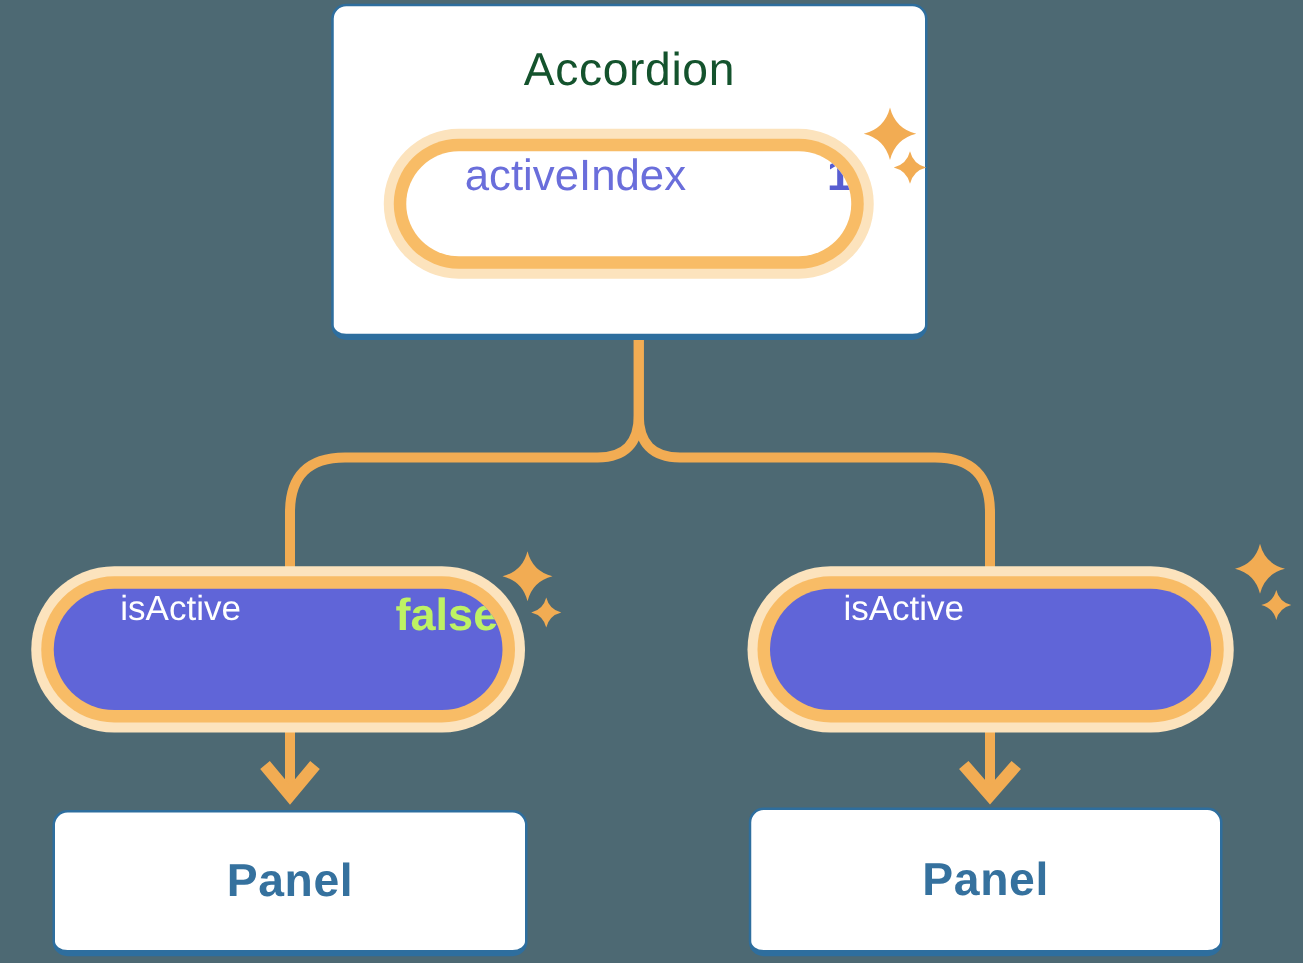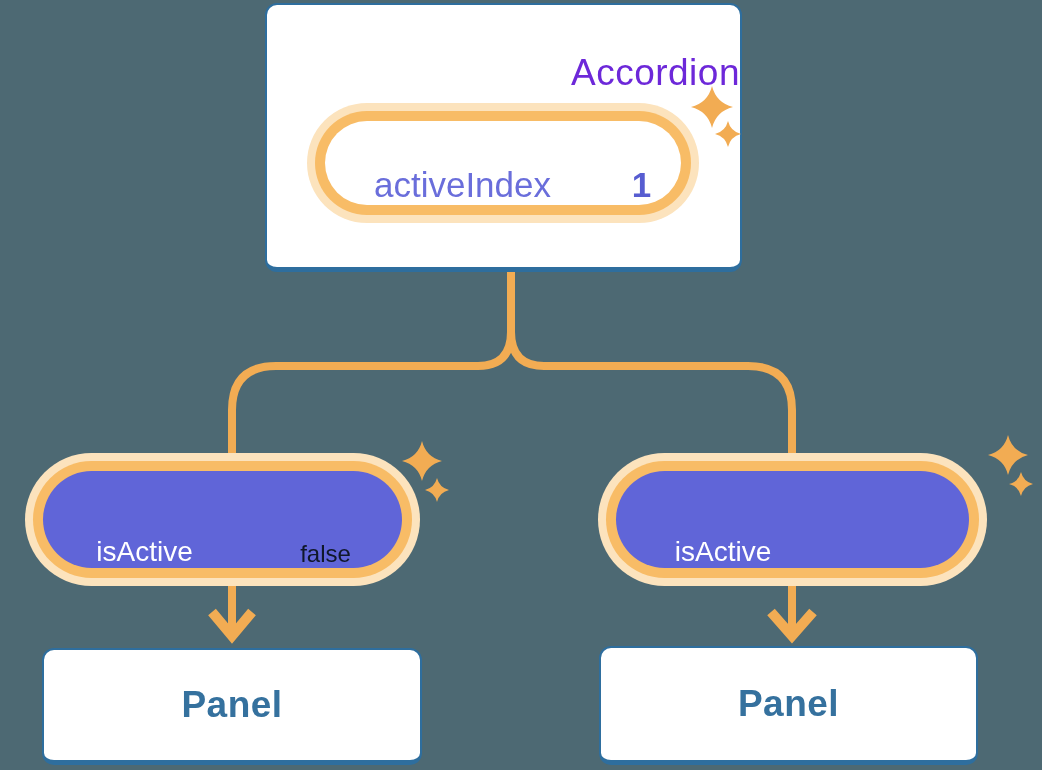--- a/index.html
+++ b/index.html
@@ -26,25 +26,25 @@
     position:absolute;
     background:#ffffff;
     border:2px solid #2E6E9E;
     border-bottom-width:5px;
     border-radius:12px;
     box-sizing:border-box;
     z-index:2;
   }
   .accordion-card{ left:265px; top:3px; width:477px; height:269px; }
   .card-title{
-    margin-top:47px;
-    text-align:right;
+    margin-top:30px;
+    text-align:center;
     font-size:37px;
     font-weight:500;
-    color:#6d28d9;
+    color:#14532d;
     letter-spacing:0.5px;
   }
   .panel-card{
     display:flex;align-items:center;justify-content:center;
     font-size:37px;font-weight:700;color:#35719E;letter-spacing:0.5px;
   }
   .panel-left{ left:42px; top:648px; width:380px; height:117px; }
   .panel-right{ left:599px; top:646px; width:379px; height:119px; }
 
   
@@ -60,40 +60,41 @@
     background:#F8BC66;
     border-radius:999px;
     padding:10px;
     box-sizing:border-box;
     width:100%;height:100%;
   }
   .pill-body{
     border-radius:999px;
     width:100%;height:100%;
     display:flex;
-    align-items:flex-end;
+    align-items:flex-start;
     overflow:hidden;
     box-sizing:border-box;
+    gap:32px;
   }
   .pill-cell{
     display:flex;align-items:center;justify-content:center;
     white-space:nowrap;
   }
   
   .state-pill{ left:307px; top:103px; width:392px; height:120px; }
   .state-pill .pill-body{ background:#ffffff; }
   .state-pill .cell-label{ width:275px; font-size:35px; color:#6A6EDB; }
   .state-pill .pill-divider{ width:2px; background:#F5BC69; }
   .state-pill .cell-value{ flex:1; font-size:35px; font-weight:bold; color:#575DD1; }
 
   
   .prop-pill .pill-body{ background:#6065D8; }
   .prop-pill .cell-label{ font-size:28px; color:#ffffff; }
   .prop-pill .pill-divider{ width:3px; background:#ffffff; }
-  .prop-pill .cell-value{ flex:1; font-size:24px; font-weight:normal; color:#0f172a; }
+  .prop-pill .cell-value{ flex:1; font-size:36px; font-weight:bold; color:#bef264; }
   .prop-pill-left{ left:25px; top:453px; width:395px; height:133px; }
   .prop-pill-left .cell-label{ width:203px; }
   .prop-pill-right{ left:598px; top:453px; width:389px; height:133px; }
   .prop-pill-right .cell-label{ width:214px; }
 
   .line{ stroke:#F2AC53; stroke-width:8; fill:none; }
   .arrowhead{ stroke:#F2AC53; stroke-width:10; fill:none; stroke-linejoin:miter; }
   .sparkle{ fill:#F2AC53; }
 </style>
 </head>

